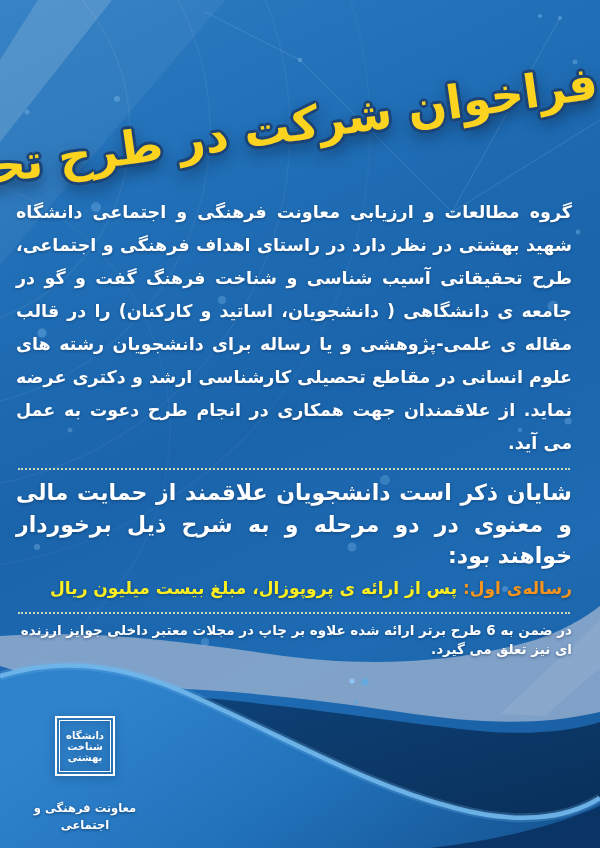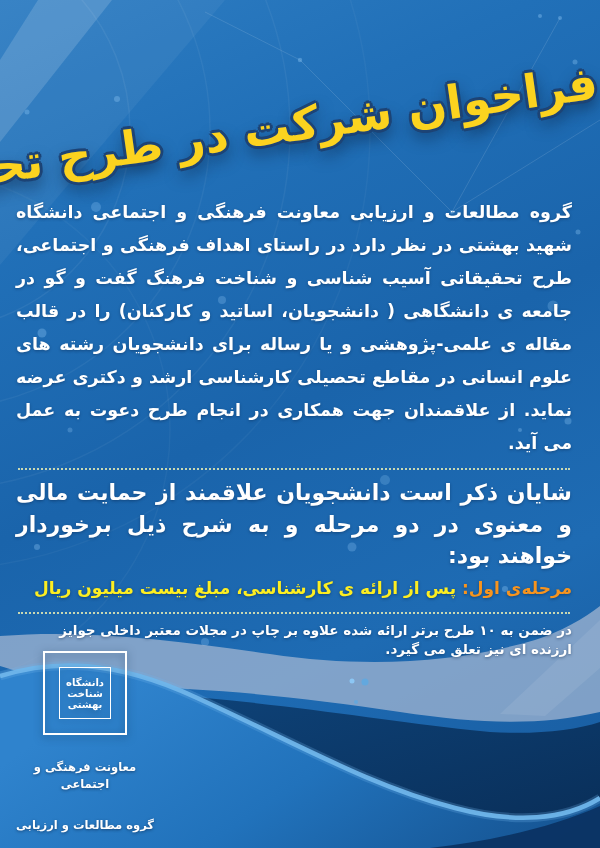--- a/index.html
+++ b/index.html
@@ -39,21 +39,21 @@
     text-shadow:0 1px 3px rgba(10,35,70,.5);}
   .stage .label{color:#f7941e;}
   .stage .amount{color:#fdee21;}
   .stage .suffix{color:#ffffff;}
   .footnote{margin:3px 0 0;font-size:13.5px;line-height:19px;text-align:right;
     text-shadow:0 1px 3px rgba(10,35,70,.5);}
   
   .logo{position:absolute;left:14px;bottom:14px;width:142px;z-index:2;
     text-align:center;color:#fff;direction:rtl;}
   .emblem{width:52px;height:52px;margin:0 auto 7px;border:2px solid #fff;
-    padding:14px;box-sizing:content-box;
+    padding:2px;box-sizing:content-box;
     filter:drop-shadow(0 2px 4px rgba(8,30,60,.5));}
   .emblem-inner{width:100%;height:100%;border:1px solid #fff;box-sizing:border-box;
     display:flex;flex-direction:column;align-items:center;justify-content:center;
     font-size:10px;line-height:11px;font-weight:bold;}
   .org{font-size:11.5px;line-height:17px;font-weight:bold;
     text-shadow:0 1px 3px rgba(10,35,70,.6);margin-top:24px;}
 </style>
 </head>
 <body>
 
@@ -136,33 +136,32 @@
   <h1 class="title">فراخوان شرکت در طرح تحقیقاتی</h1>
 
   <div class="content">
 
     <p class="intro"><span>گروه مطالعات و ارزیابی معاونت فرهنگی و اجتماعی دانشگاه شهید بهشتی در نظر دارد در راستای اهداف فرهنگی و اجتماعی، </span><span class="hl">طرح تحقیقاتی آسیب شناسی و شناخت فرهنگ گفت و گو در جامعه ی دانشگاهی ( دانشجویان، اساتید و کارکنان)</span><span> را در قالب مقاله ی علمی-پژوهشی و یا رساله برای دانشجویان رشته های علوم انسانی در مقاطع تحصیلی کارشناسی ارشد و دکتری عرضه نماید. از علاقمندان جهت همکاری در انجام طرح دعوت به عمل می آید.</span></p>
 
     <div class="divider"></div>
 
     <p class="support">شایان ذکر است دانشجویان علاقمند از حمایت مالی و معنوی در دو مرحله و به شرح ذیل برخوردار خواهند بود:</p>
 
-    <p class="stage"><span class="label">مرحله‌ی اول:</span><span class="amount"> پس از ارائه ی کارشناسی، مبلغ بیست میلیون ریال</span><span class="suffix"></span></p>
+    <p class="stage"><span class="label">رساله‌ی اول:</span><span class="amount"> پس از ارائه ی پروپوزال، مبلغ بیست میلیون ریال</span><span class="suffix"></span></p>
 
 
     <div class="divider"></div>
 
-    <p class="footnote">در ضمن به ۱۰ طرح برتر ارائه شده علاوه بر چاپ در مجلات معتبر داخلی جوایز ارزنده ای نیز تعلق می گیرد.</p>
+    <p class="footnote">در ضمن به 6 طرح برتر ارائه شده علاوه بر چاپ در مجلات معتبر داخلی جوایز ارزنده ای نیز تعلق می گیرد.</p>
   </div>
 
   <div class="logo">
     <div class="emblem">
       <div class="emblem-inner">
         <span>دانشگاه</span>
         <span>شناخت</span>
         <span>بهشتی</span>
       </div>
     </div>
     <div class="org">معاونت فرهنگی و اجتماعی</div>
-    <div class="org">گروه مطالعات و ارزیابی</div>
   </div>
 
 </div>
 
 </body></html>

